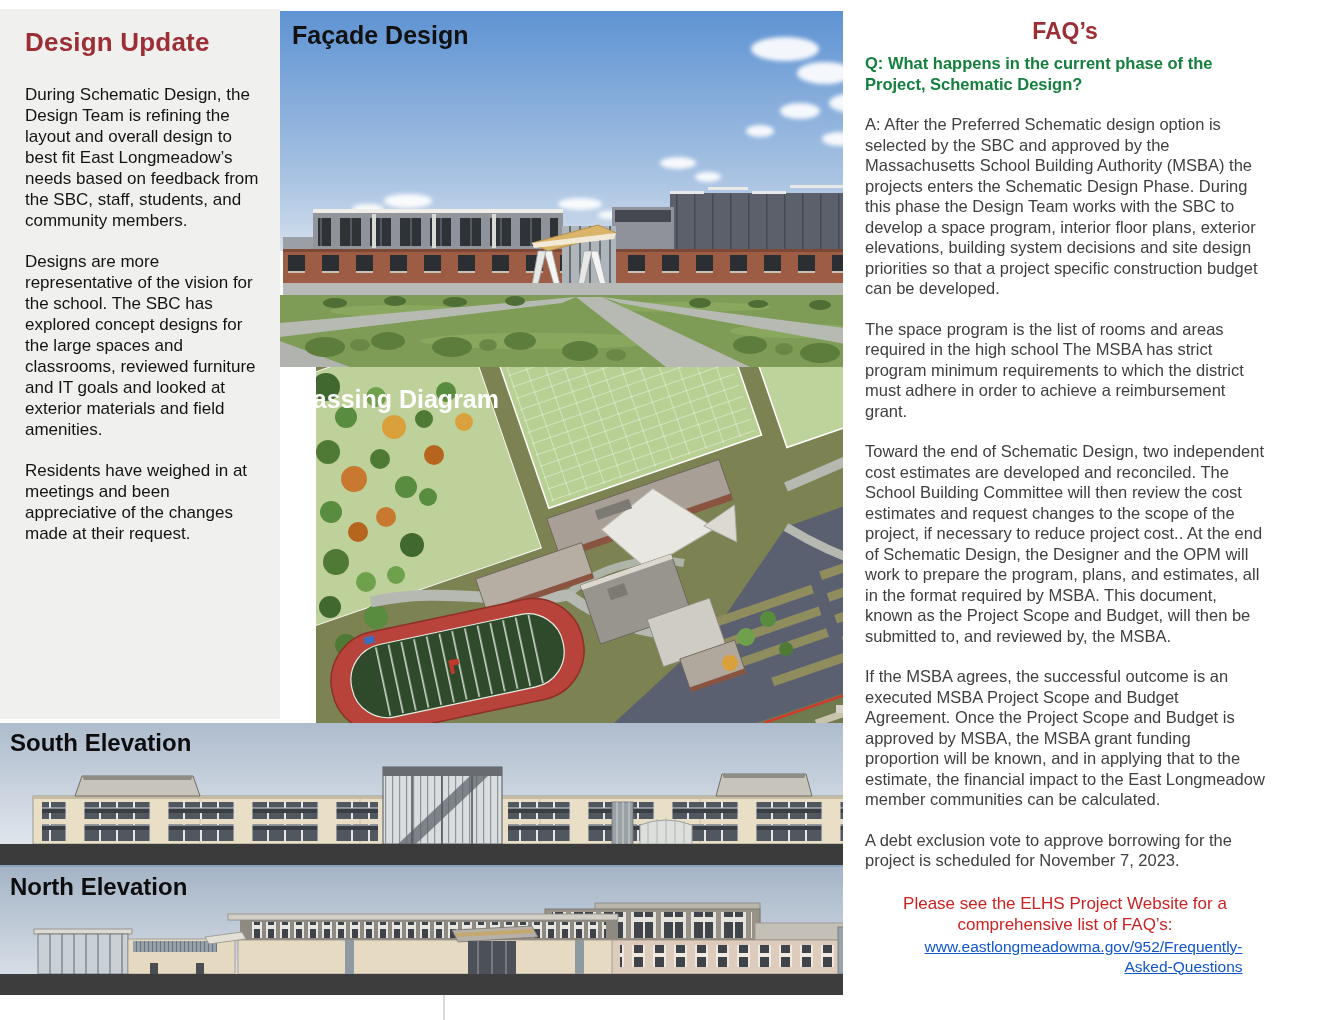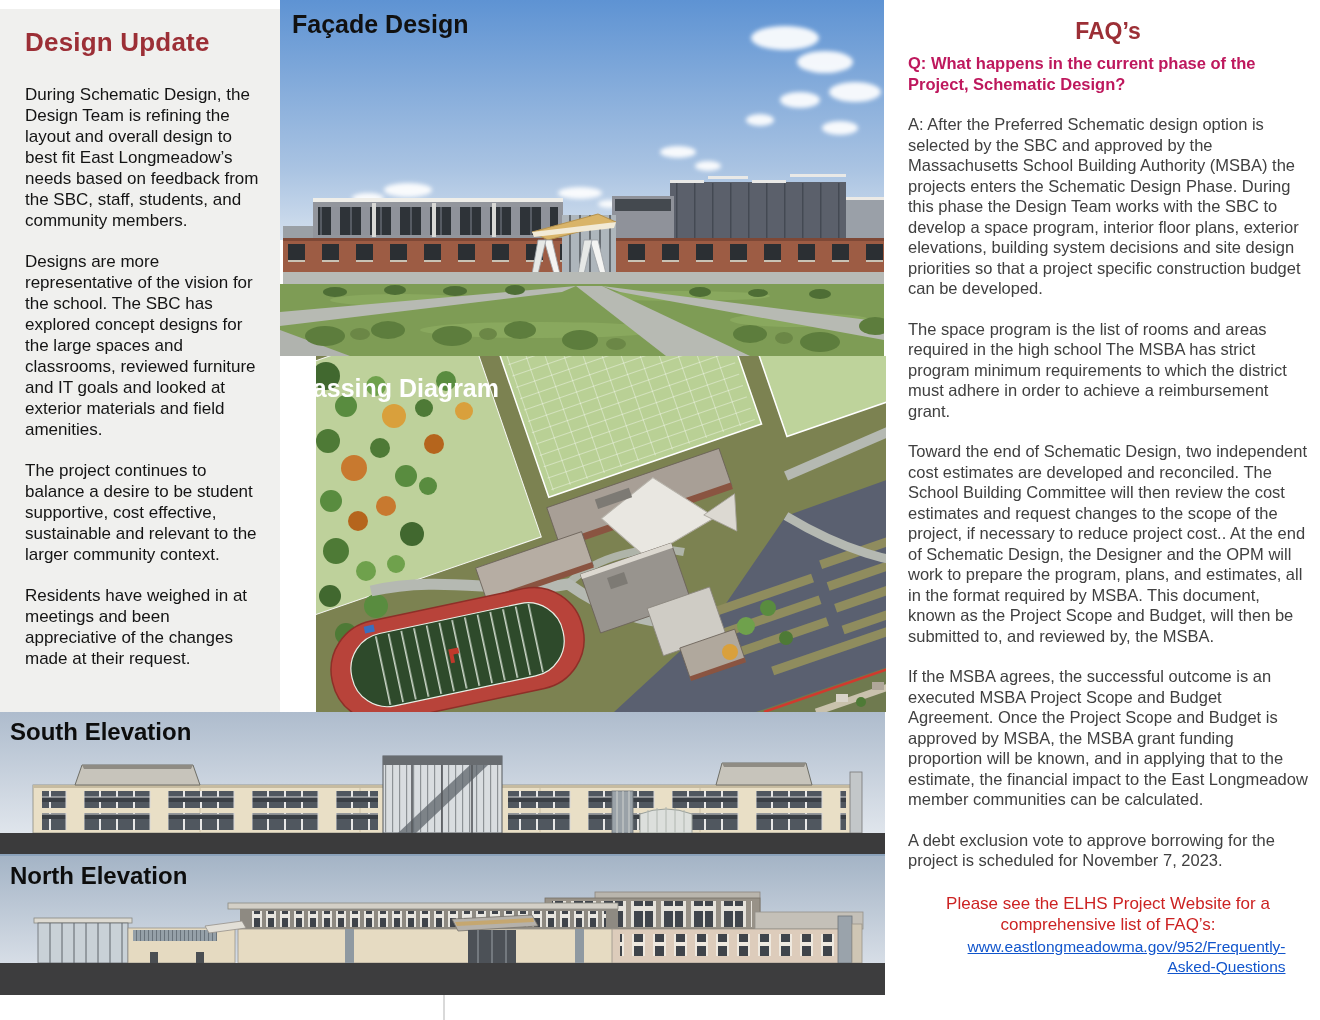--- a/index.html
+++ b/index.html
@@ -5,50 +5,49 @@
   html,body{margin:0;padding:0;background:#fff;}
   .canvas{position:relative;width:1320px;height:1020px;overflow:hidden;
           font-family:"Liberation Sans","DejaVu Sans",sans-serif;background:#ffffff;}
   
   .left-col{position:absolute;left:0;top:9px;width:280px;height:710px;background:#f0f0ee;
             box-sizing:border-box;padding:18px 15px 0 25px;}
   .left-title{font-size:26px;font-weight:bold;color:#9c2f36;letter-spacing:.2px;}
   .left-col p{font-size:17px;line-height:21px;color:#141414;margin:20px 0 0 0;}
   .left-col p.first{margin-top:26px;}
   
-  .panel{position:absolute;overflow:hidden;}
+  .panel{position:absolute;overflow:hidden;margin-top:11px;}
   .panel svg{display:block;}
   .img-title{position:absolute;left:12px;top:10px;font-size:25px;font-weight:bold;color:#111;}
   .img-title.white{color:#fff;}
   
   .band-title{position:absolute;left:10px;top:6px;font-size:24px;font-weight:bold;color:#0d0d0d;}
   
   .bottom-strip{position:absolute;left:0;top:995px;width:885px;height:25px;background:#fff;}
   .fold-line{position:absolute;left:443px;top:0;width:2px;height:25px;background:#d9d9d9;}
   
-  .right-col{position:absolute;left:886px;top:0;width:435px;height:1020px;background:#fff;
+  .right-col{position:absolute;left:843px;top:0;width:435px;height:1020px;background:#fff;
              box-sizing:border-box;padding:18px 13px 0 22px;}
   .faq-title{font-size:23px;font-weight:bold;color:#9c2f36;text-align:center;margin:0 0 8px 0;}
-  .faq-q{font-size:16.5px;line-height:20.5px;font-weight:bold;color:#be185d;margin:0;}
+  .faq-q{font-size:16.5px;line-height:20.5px;font-weight:bold;color:#15803d;margin:0;}
   .right-col p.ans{font-size:16.5px;line-height:20.5px;color:#404040;margin:20px 0 0 0;}
   .faq-cta{font-size:17px;line-height:21px;color:#cc2222;text-align:center;margin:22px 10px 0 10px;}
   .faq-link-wrap{text-align:center;margin-top:2px;}
   .faq-link{font-size:15.5px;line-height:20px;color:#1155cc;text-decoration:underline;
             display:inline-block;max-width:355px;word-break:break-word;text-align:right;}
 </style>
 </head>
 <body>
 
 <div class="canvas">
 
   <div class="left-col">
     <div class="left-title">Design Update</div>
     <p class="first">During Schematic Design, the Design Team is refining the layout and overall design to best fit East Longmeadow’s needs based on feedback from the SBC, staff, students, and community members.</p>
     <p>Designs are more representative of the vision for the school.  The SBC has explored concept designs for the large spaces and classrooms, reviewed furniture and IT goals and looked at exterior materials and field amenities.</p>
-    <p>The project continues to balance a desire to be student supportive, cost effective, sustainable and relevant to the larger community context.</p>
     <p>Residents have weighed in at meetings and been appreciative of the changes made at their request.</p>
   </div>
 
   <div class="panel" style="left:280px;top:0;width:604px;height:356px;">
     <svg width="604" height="356" viewBox="0 0 604 356">
       <defs>
         <linearGradient id="sky1" x1="0" y1="0" x2="0" y2="1">
           <stop offset="0" stop-color="#5e93d3"></stop>
             <stop offset=".7" stop-color="#a9c3e2"></stop>
             <stop offset="1" stop-color="#d4e0ee"></stop>

